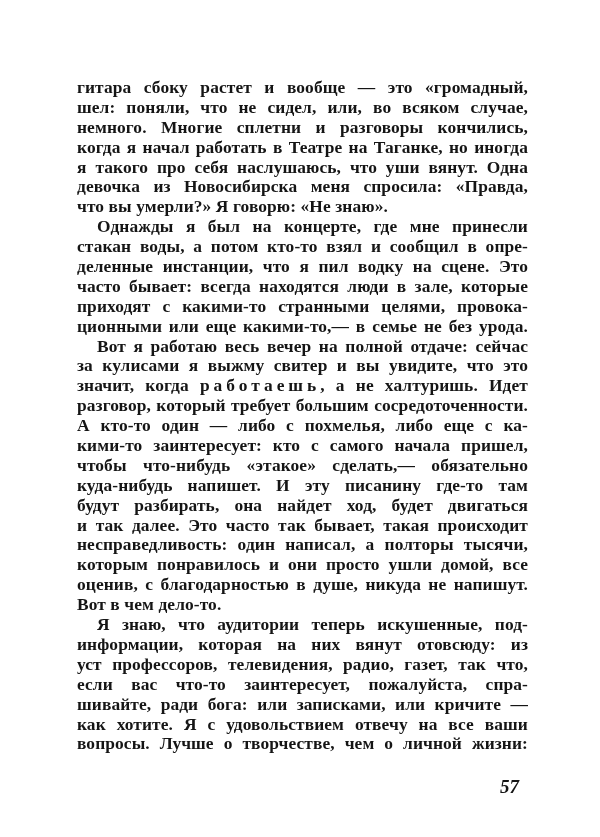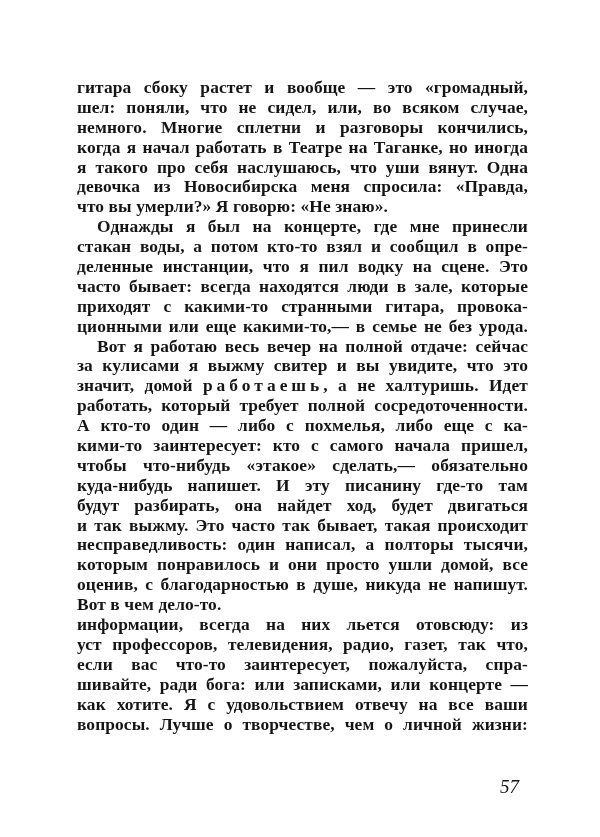--- a/index.html
+++ b/index.html
@@ -49,21 +49,21 @@
     }
     .spaced {
       letter-spacing: 4px;
     }
     .page-number {
       position: absolute;
       left: 500px;
       top: 776px;
       font-family: "Liberation Serif", "DejaVu Serif", serif;
       font-style: italic;
-      font-weight: normal;
+      font-weight: bold;
       font-size: 19px;
       color: #151515;
     }
   </style>
 </head>
 <body>
 
 <div class="page">
   <div class="text-block">
 
@@ -75,48 +75,49 @@
       <span class="line">я такого про себя наслушаюсь, что уши вянут. Одна</span>
       <span class="line">девочка из Новосибирска меня спросила: «Правда,</span>
       <span class="line last">что вы умерли?» Я говорю: «Не знаю».</span>
     </div>
 
     <div>
       <span class="line indent">Однажды я был на концерте, где мне принесли</span>
       <span class="line">стакан воды, а потом кто-то взял и сообщил в опре-</span>
       <span class="line">деленные инстанции, что я пил водку на сцене. Это</span>
       <span class="line">часто бывает: всегда находятся люди в зале, которые</span>
-      <span class="line">приходят с какими-то странными гитара, провока-</span>
+      <span class="line">приходят с какими-то странными целями, провока-</span>
       <span class="line">ционными или еще какими-то,— в семье не без урода.</span>
     </div>
 
     <div>
       <span class="line indent">Вот я работаю весь вечер на полной отдаче: сейчас</span>
       <span class="line">за кулисами я выжму свитер и вы увидите, что это</span>
       <span class="line">
-        <span>значит, домой </span><span class="spaced">работаешь</span><span>, а не халтуришь. Идет</span>
+        <span>значит, когда </span><span class="spaced">работаешь</span><span>, а не халтуришь. Идет</span>
       </span>
-      <span class="line">работать, который требует полной сосредоточенности.</span>
+      <span class="line">разговор, который требует большим сосредоточенности.</span>
       <span class="line">А кто-то один — либо с похмелья, либо еще с ка-</span>
       <span class="line">кими-то заинтересует: кто с самого начала пришел,</span>
       <span class="line">чтобы что-нибудь «этакое» сделать,— обязательно</span>
       <span class="line">куда-нибудь напишет. И эту писанину где-то там</span>
       <span class="line">будут разбирать, она найдет ход, будет двигаться</span>
-      <span class="line">и так выжму. Это часто так бывает, такая происходит</span>
+      <span class="line">и так далее. Это часто так бывает, такая происходит</span>
       <span class="line">несправедливость: один написал, а полторы тысячи,</span>
       <span class="line">которым понравилось и они просто ушли домой, все</span>
       <span class="line">оценив, с благодарностью в душе, никуда не напишут.</span>
       <span class="line last">Вот в чем дело-то.</span>
     </div>
 
     <div>
-      <span class="line">информации, всегда на них льется отовсюду: из</span>
+      <span class="line indent">Я знаю, что аудитории теперь искушенные, под-</span>
+      <span class="line">информации, которая на них вянут отовсюду: из</span>
       <span class="line">уст профессоров, телевидения, радио, газет, так что,</span>
       <span class="line">если вас что-то заинтересует, пожалуйста, спра-</span>
-      <span class="line">шивайте, ради бога: или записками, или концерте —</span>
+      <span class="line">шивайте, ради бога: или записками, или кричите —</span>
       <span class="line">как хотите. Я с удовольствием отвечу на все ваши</span>
       <span class="line">вопросы. Лучше о творчестве, чем о личной жизни:</span>
     </div>
 
   </div>
 
   <div class="page-number">57</div>
 </div>
 
 </body></html>

